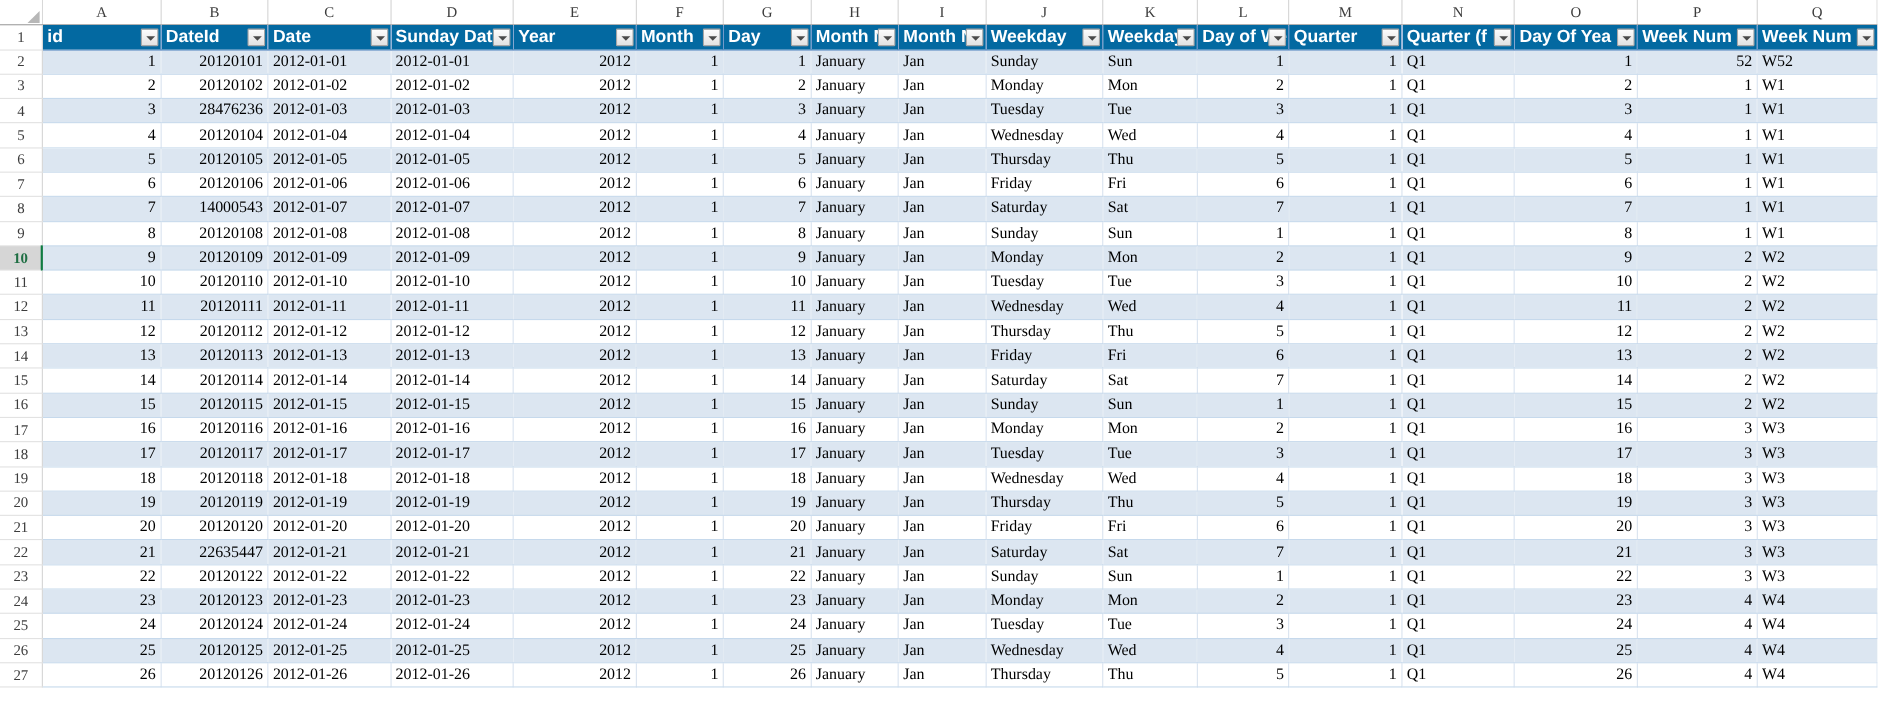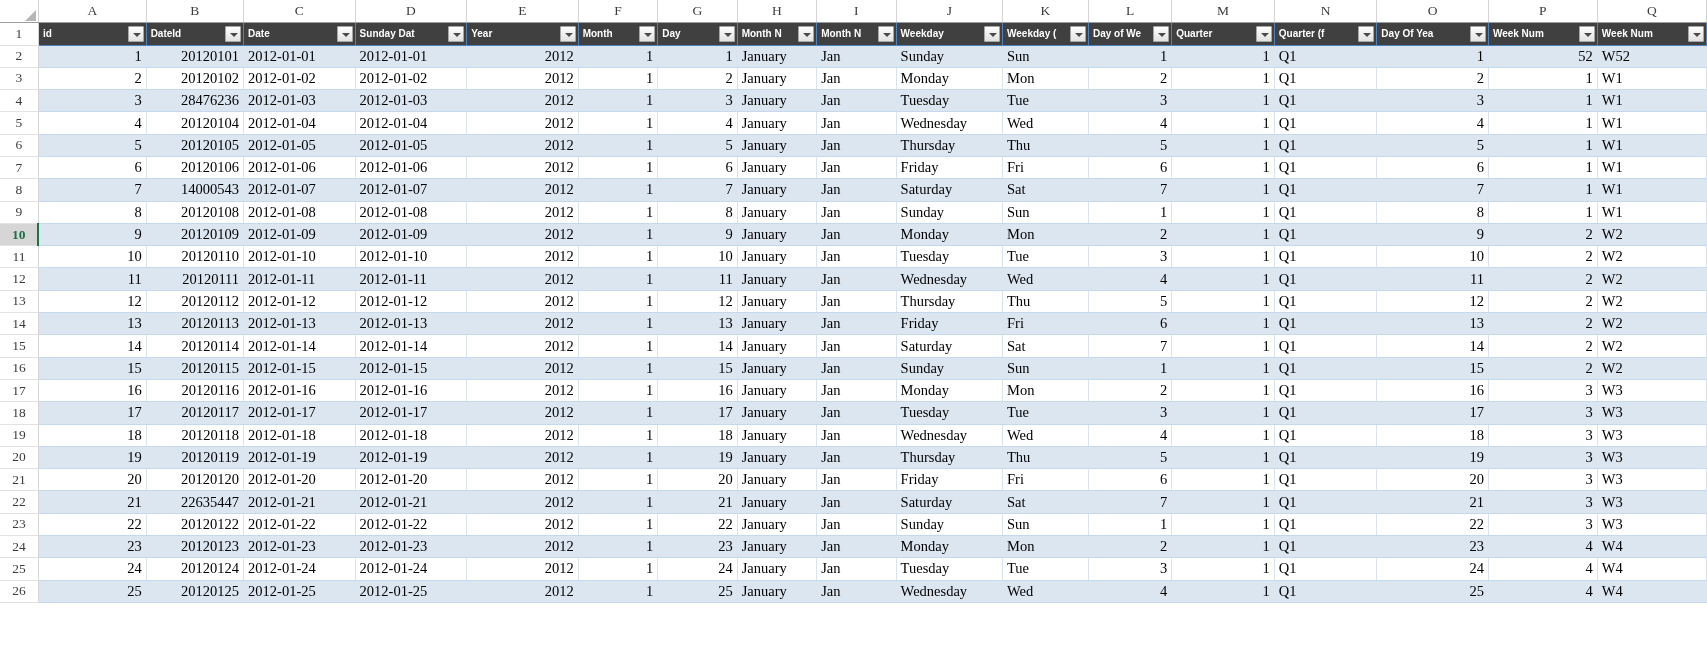--- a/index.html
+++ b/index.html
@@ -71,24 +71,24 @@
   td.rowhead.active, th.rowhead.active {
     background: #d6d6d6;
     color: #1f6f43;
     font-weight: bold;
     border-right: 2px solid #0f7b42;
   }
 
   
   tr.tablehead { height: 23px; }
   tr.tablehead td {
-    background: #404040;
+    background: #0369a1;
     color: #ffffff;
     font-weight: bold;
-    font-size: 10px;
+    font-size: 16px;
     padding-left: 4px;
     padding-right: 20px;
     border-right: 1px solid #4f81bd;
     position: relative;
     text-align: left;
   }
   .filt {
     position: absolute;
     top: 3px; right: 2px;
     width: 16px; height: 16px;
@@ -698,15 +698,35 @@
           <td class="cell txt">Jan</td>
           <td class="cell txt">Wednesday</td>
           <td class="cell txt">Wed</td>
           <td class="cell num">4</td>
           <td class="cell num">1</td>
           <td class="cell txt">Q1</td>
           <td class="cell num">25</td>
           <td class="cell num">4</td>
           <td class="cell txt">W4</td>
         </tr>
+        <tr class="datarow plain">
+          <td class="rowhead">27</td>
+          <td class="cell num">26</td>
+          <td class="cell num">20120126</td>
+          <td class="cell txt">2012-01-26</td>
+          <td class="cell txt">2012-01-26</td>
+          <td class="cell num">2012</td>
+          <td class="cell num">1</td>
+          <td class="cell num">26</td>
+          <td class="cell txt">January</td>
+          <td class="cell txt">Jan</td>
+          <td class="cell txt">Thursday</td>
+          <td class="cell txt">Thu</td>
+          <td class="cell num">5</td>
+          <td class="cell num">1</td>
+          <td class="cell txt">Q1</td>
+          <td class="cell num">26</td>
+          <td class="cell num">4</td>
+          <td class="cell txt">W4</td>
+        </tr>
       </tbody>
   </table>
 </div>
 
 </body></html>

